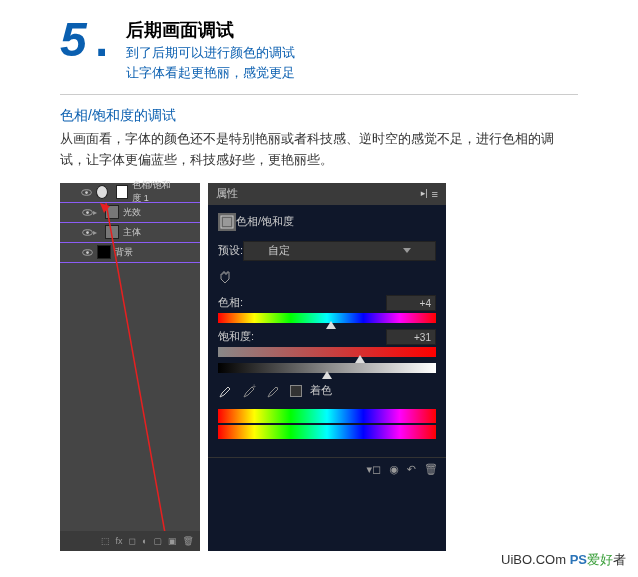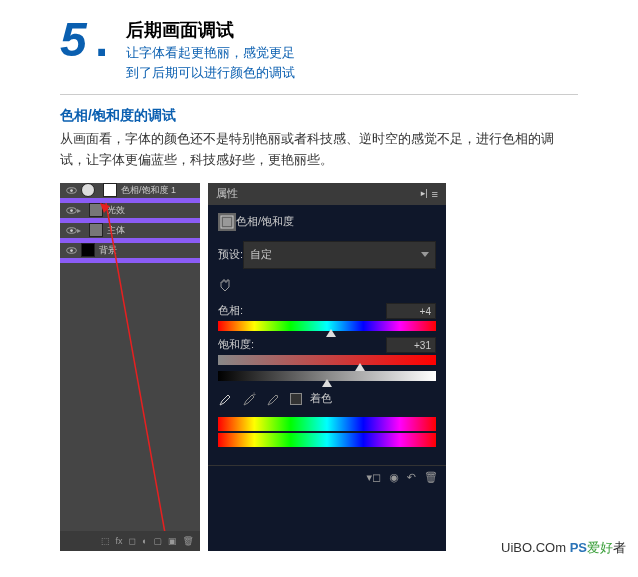--- a/index.html
+++ b/index.html
@@ -5,75 +5,75 @@
 * { margin: 0; padding: 0; box-sizing: border-box; }
 body { width: 638px; height: 577px; background: #fff; font-family: "Microsoft YaHei", sans-serif; position: relative; }
 .header { padding: 18px 60px 8px 60px; position: relative; }
 .big-num { font-size: 48px; font-weight: bold; font-style: italic; color: #0a5fb0; position: absolute; left: 60px; top: 12px; }
 .dot { font-size: 48px; font-weight: bold; color: #0a5fb0; position: absolute; left: 95px; top: 12px; }
 .header-text { margin-left: 66px; }
 .h-title { font-size: 18px; color: #000; font-weight: bold; }
 .h-sub { font-size: 13px; color: #0a5fb0; line-height: 1.4; margin-top: 2px; }
 .divider { border-bottom: 1px solid #ccc; margin: 4px 60px 12px 60px; }
 .section { padding: 0 60px; }
-.sec-title { font-size: 14px; color: #0a5fb0; font-weight: bold; margin-bottom: 4px; }
+.sec-title { font-size: 14px; color: #0a5fb0; font-weight: normal; margin-bottom: 4px; }
 .sec-desc { font-size: 13px; color: #333; line-height: 1.6; margin-bottom: 12px; }
 .panels { display: flex; gap: 8px; padding: 0 60px; }
 .layers-panel { width: 140px; height: 368px; background: #454545; position: relative; }
-.layer-row { display: flex; align-items: center; height: 20px; padding: 0 5px; border-bottom: 5px solid #8b5cf6; }
+.layer-row { display: flex; align-items: center; height: 20px; padding: 0 21px; border-bottom: 1px solid #8b5cf6; }
 .eye { width: 12px; height: 12px; display: flex; align-items: center; justify-content: center; }
 .eye svg { width: 11px; height: 11px; }
 .thumb { width: 14px; height: 14px; margin: 0 4px; background: #888; border: 1px solid #222; }
 .thumb.circle { border-radius: 50%; background: #ddd; }
 .thumb.black { background: #000; }
 .thumb.white { background: #fff; }
 .layer-name { font-size: 9px; color: #ccc; }
 .red-arrow { position: absolute; left: 40px; top: 20px; }
 .layers-bottom { position: absolute; bottom: 0; left: 0; right: 0; height: 20px; background: #3a3a3a; display: flex; align-items: center; justify-content: flex-end; gap: 6px; padding: 0 6px; }
 .layers-bottom span { color: #999; font-size: 9px; }
 
 .props-panel { width: 238px; background: #0f172a; color: #ccc; font-size: 11px; }
 .props-tab { background: #3a3a3a; padding: 4px 8px; display: flex; align-items: center; justify-content: space-between; height: 22px; }
 .props-body { padding: 8px 10px; }
 .hue-header { display: flex; align-items: center; margin-bottom: 10px; }
 .hue-icon { width: 18px; height: 18px; background: #666; display: flex; align-items: center; justify-content: center; }
 .dropdown-row { display: flex; align-items: center; margin-bottom: 8px; }
-.dropdown { flex: 1; background: #333; border: 1px solid #222; height: 28px; display: flex; align-items: center; justify-content: space-between; padding: 0 6px; position: relative; }
+.dropdown { flex: 1; background: #333; border: 1px solid #222; height: 20px; display: flex; align-items: center; justify-content: space-between; padding: 0 24px; position: relative; }
 .dropdown-arrow { width: 0; height: 0; border-left: 4px solid transparent; border-right: 4px solid transparent; border-top: 5px solid #999; }
 .hand-icon { width: 18px; height: 18px; }
 .slider-group { margin-bottom: 6px; }
 .slider-label { display: flex; justify-content: space-between; margin-bottom: 2px; align-items: center; }
 .slider-val { background: #333; border: 1px solid #222; width: 50px; height: 16px; text-align: right; padding: 0 4px; font-size: 10px; line-height: 16px; }
 .slider-track { height: 10px; position: relative; margin-top: 2px; }
 .hue-grad { height: 10px; background: linear-gradient(to right, red, yellow, lime, cyan, blue, magenta, red); }
 .gray-grad { height: 10px; background: linear-gradient(to right, #000, #888, #fff); }
 .sat-grad { height: 10px; background: linear-gradient(to right, #888, #f00); }
 .slider-thumb { position: absolute; top: 8px; width: 0; height: 0; border-left: 5px solid transparent; border-right: 5px solid transparent; border-bottom: 8px solid #ddd; transform: translateX(-5px); }
 .eyedrop-row { display: flex; align-items: center; gap: 8px; margin: 10px 0; }
 .eyedrop { width: 16px; height: 16px; }
 .checkbox { width: 12px; height: 12px; border: 1px solid #888; background: #333; }
 .color-bars { margin-top: 8px; }
 .color-bar { height: 14px; background: linear-gradient(to right, red, yellow, lime, cyan, blue, magenta, red); margin-bottom: 2px; }
 .props-bottom { border-top: 1px solid #333; height: 24px; display: flex; align-items: center; justify-content: flex-end; gap: 8px; padding: 0 8px; margin-top: 8px; }
 .props-bottom span { color: #999; font-size: 11px; }
 
-.watermark { position: absolute; right: 12px; bottom: 20px; font-size: 13px; color: #333; text-shadow: 0 0 2px #fff; }
+.watermark { position: absolute; right: 12px; bottom: 8px; font-size: 13px; color: #333; text-shadow: 0 0 2px #fff; }
 .wm-ps { color: #2b74b8; font-weight: bold; }
 .wm-green { color: #3a9f3a; }
 </style>
 </head>
 <body>
 
 <div class="header">
   <span class="big-num">5</span>
   <span class="dot">.</span>
   <div class="header-text">
     <div class="h-title">后期画面调试</div>
+    <div class="h-sub">到了后期可以进行颜色的调试</div>
     <div class="h-sub">让字体看起更艳丽，感觉更足</div>
-    <div class="h-sub">到了后期可以进行颜色的调试</div>
   </div>
 </div>
 <div class="divider"></div>
 
 <div class="section">
   <div class="sec-title">色相/饱和度的调试</div>
   <div class="sec-desc">从画面看，字体的颜色还不是特别艳丽或者科技感、逆时空的感觉不足，进行色相的调试，让字体更偏蓝些，科技感好些，更艳丽些。</div>
 </div>
 
 <div class="panels">

